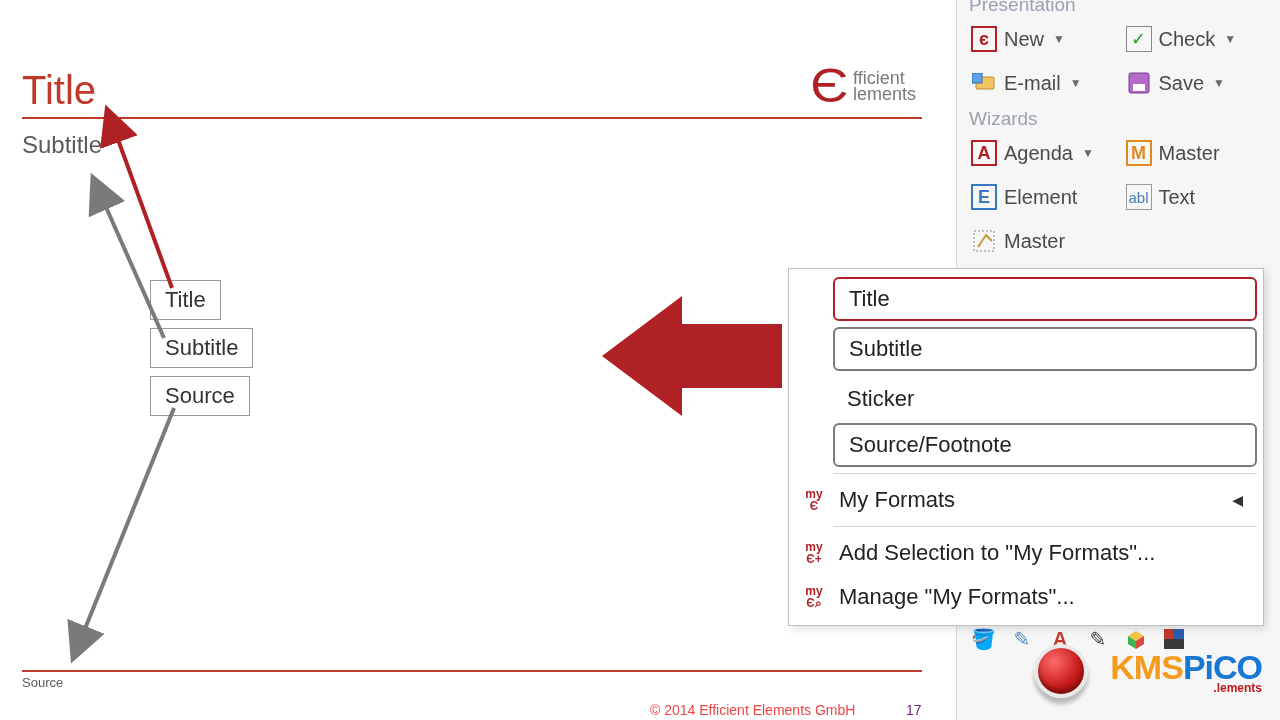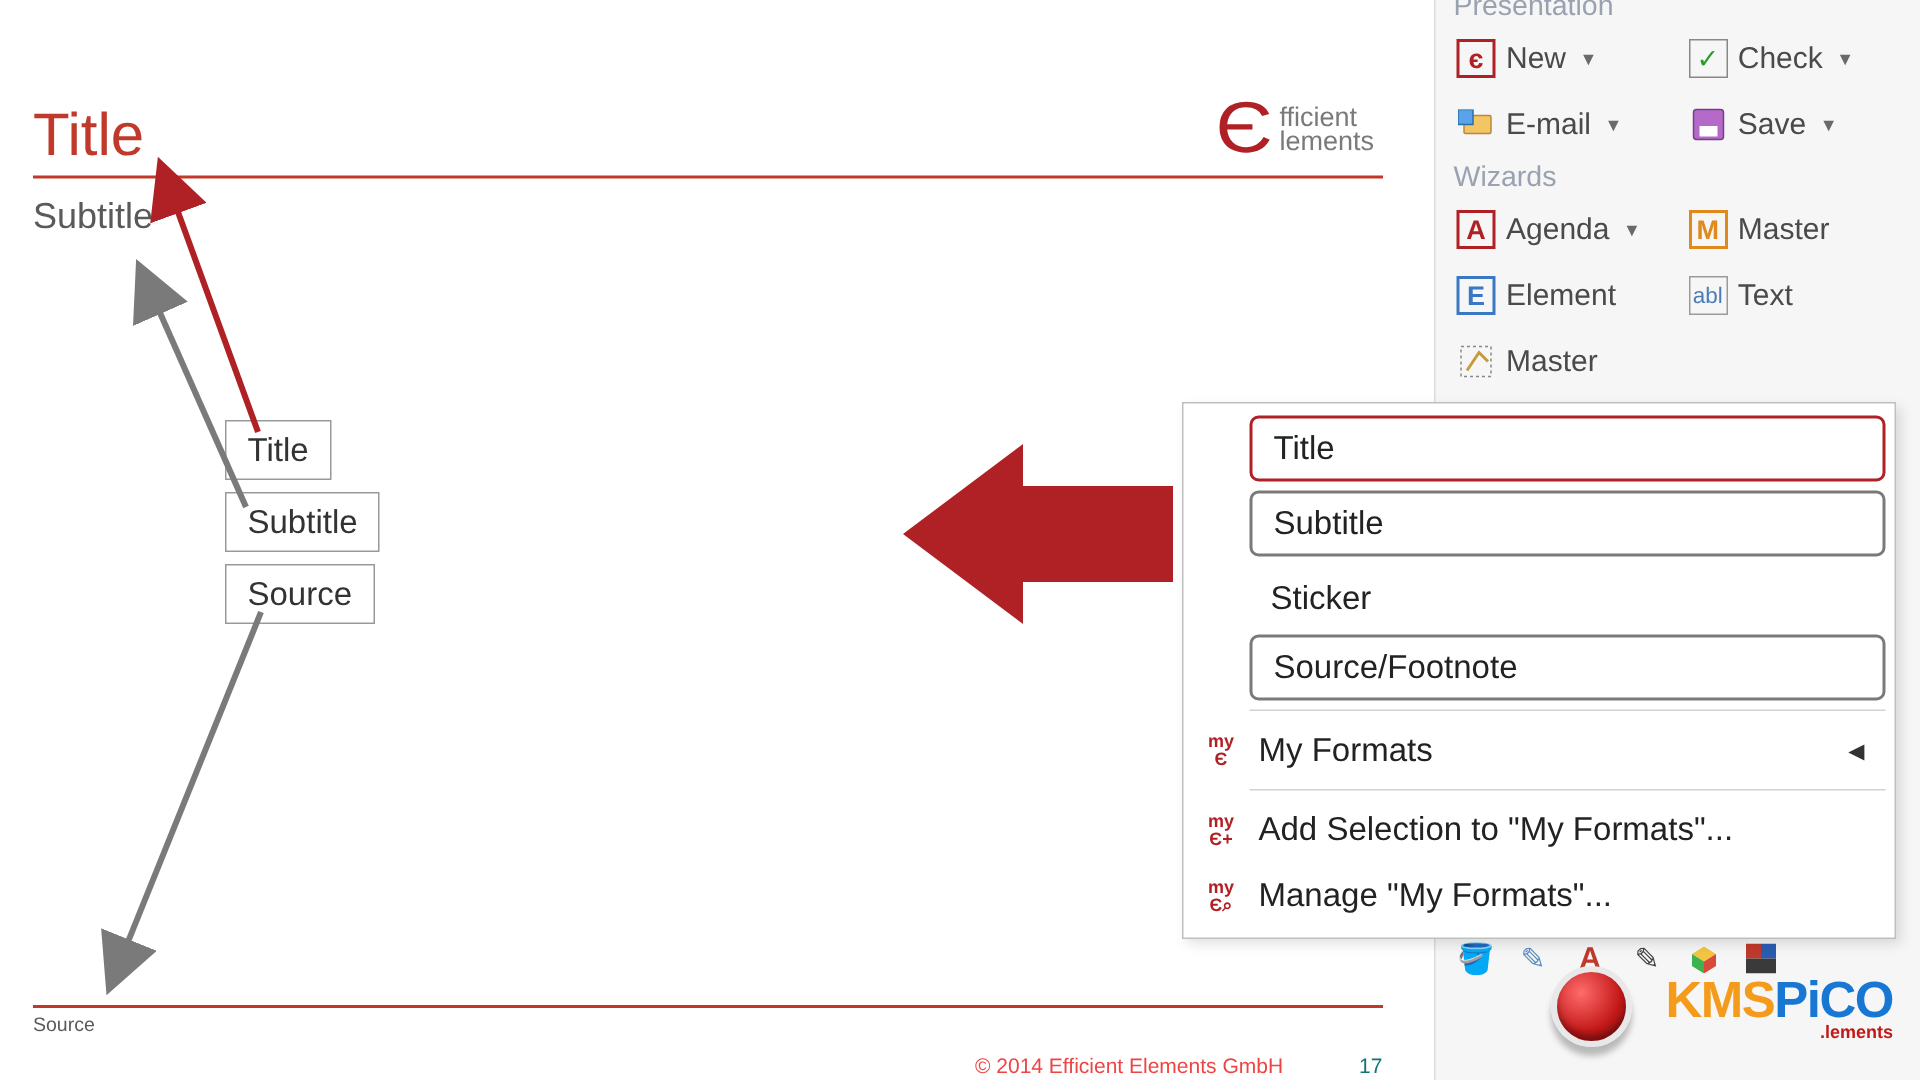--- a/index.html
+++ b/index.html
@@ -44,21 +44,21 @@
     color: #c0392b; font-size: 20px;
   }
   .slide-copyright {
     position: absolute;
     left: 638px; bottom: -10px;
     color: #ef4444; font-size: 14px;
   }
   .slide-pagenum {
     position: absolute;
     left: 894px; bottom: -10px;
-    color: #0f766e; font-size: 14px;
+    color: #701a75; font-size: 14px;
   }
 
   
   .ee-logo { position:absolute; top:50px; right:16px; display:flex; align-items:center; gap:6px; }
   .ee-logo-e {
     color:#b02125; font-size:48px; font-weight:400;
     transform: scaleX(1.1);
   }
   .ee-logo-text { color:#7a7a7a; font-size:18px; line-height:18px; }
   .ee-logo-text div:first-child { margin-bottom:-2px; }

